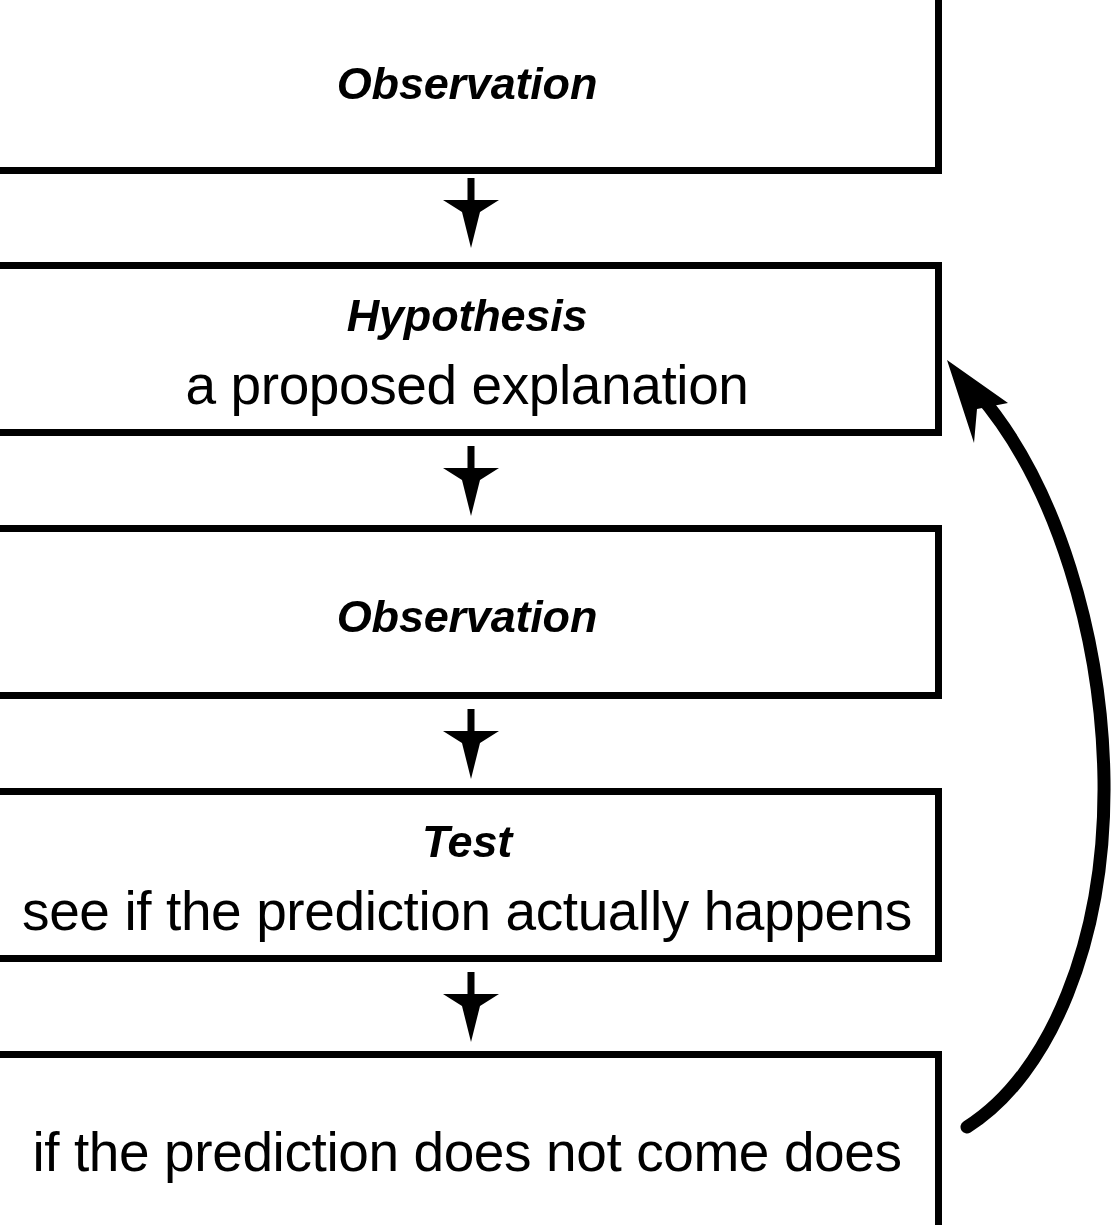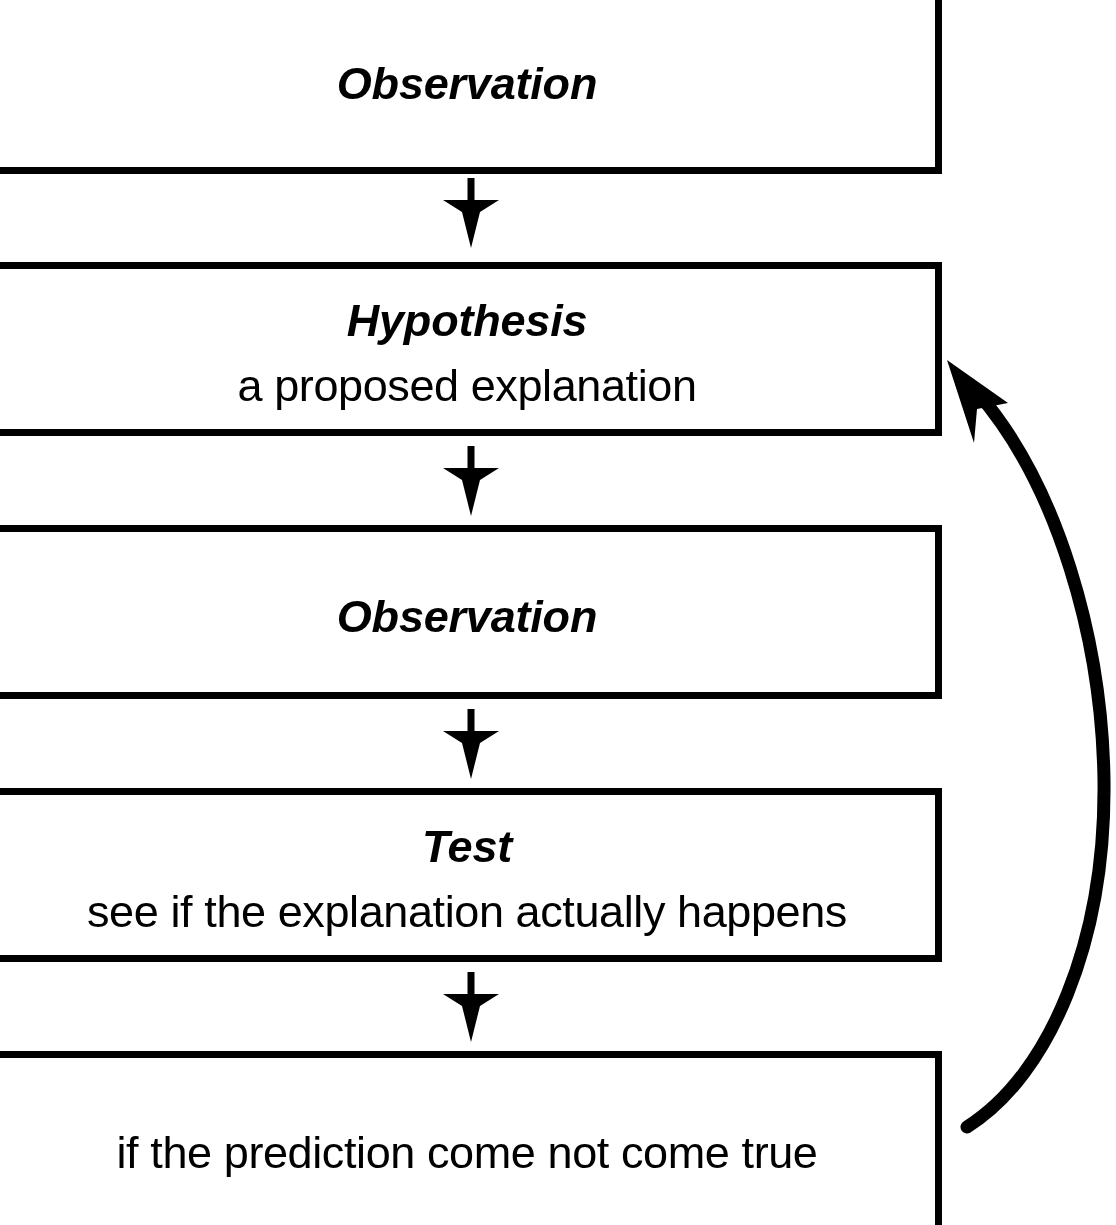--- a/index.html
+++ b/index.html
@@ -33,21 +33,21 @@
   .box-title {
     font-weight: bold;
     font-style: italic;
     font-size: 45px;
     letter-spacing: -0.2px;
     white-space: nowrap;
   }
   .box-desc {
     font-weight: normal;
     font-style: normal;
-    font-size: 45px;
+    font-size: 55px;
     letter-spacing: -0.4px;
     white-space: nowrap;
     margin-top: 20px;
   }
   .has-desc .box-title {
     margin-top: 8px;
     font-style: italic;
   }
   
   #box-observation { left: -8px;  top: -8px;    width: 950px;  height: 182px; }
@@ -106,31 +106,31 @@
   </div>
 
   <div class="down-arrow" id="arrow-3">
     <svg width="56" height="70" viewBox="0 0 56 70" xmlns="http://www.w3.org/2000/svg">
       <path d="M24.5,0 L31.5,0 L31.5,22 L56,22 L37,34 L28,70 L19,34 L0,22 L24.5,22 Z" fill="#000000"></path>
     </svg>
   </div>
 
   <div class="flow-box has-desc" id="box-test">
     <div class="box-title">Test</div>
-    <div class="box-desc">see if the explanation actually happens</div>
+    <div class="box-desc">see if the prediction actually happens</div>
   </div>
 
   <div class="down-arrow" id="arrow-4">
     <svg width="56" height="70" viewBox="0 0 56 70" xmlns="http://www.w3.org/2000/svg">
       <path d="M24.5,0 L31.5,0 L31.5,22 L56,22 L37,34 L28,70 L19,34 L0,22 L24.5,22 Z" fill="#000000"></path>
     </svg>
   </div>
 
   <div class="flow-box has-desc" id="box-falsify">
-    <div class="box-desc">if the prediction come not come true</div>
+    <div class="box-desc">if the prediction does not come does</div>
   </div>
 
   <div id="feedback-arrow">
     <svg width="190" height="800" viewBox="0 0 190 800" xmlns="http://www.w3.org/2000/svg">
 
       <path d="M37,787 C120,735 176,600 174,440 C172,300 128,145 47,52" fill="none" stroke="#000000" stroke-width="13" stroke-linecap="round"></path>
 
       <path d="M17,20 L78,63 L47,69 L44,103 Z" fill="#000000"></path>
     </svg>
   </div>

